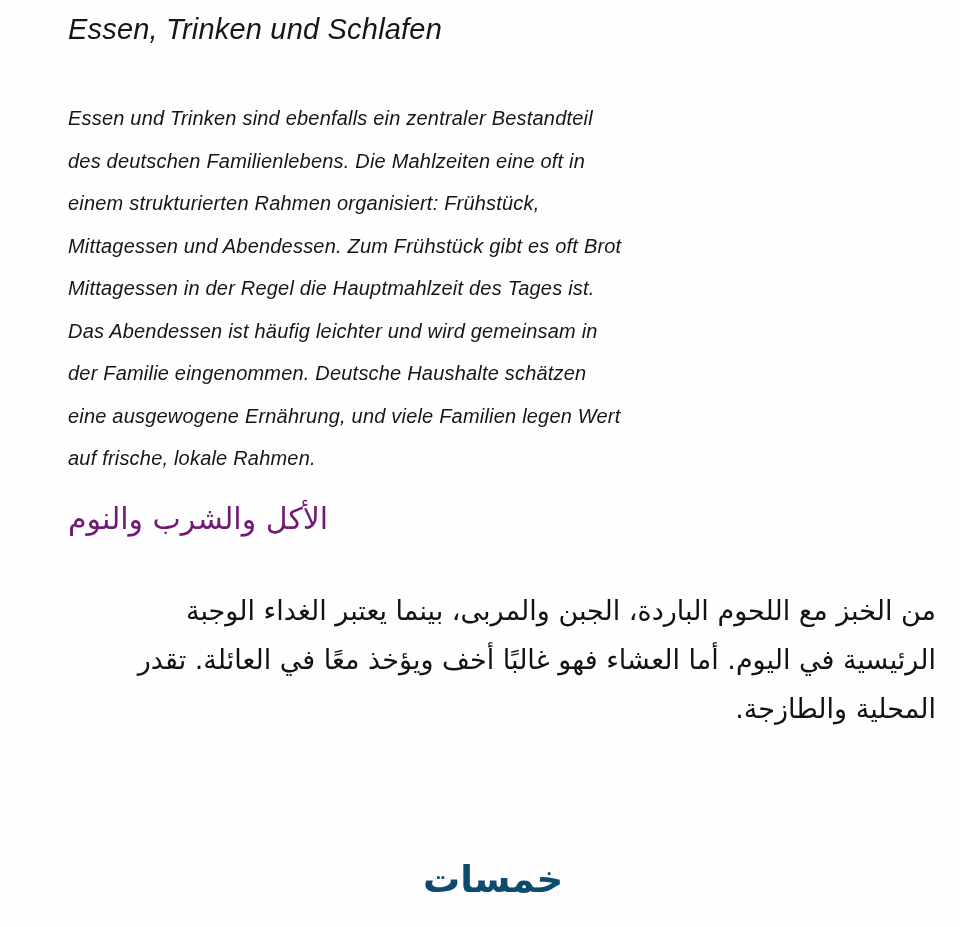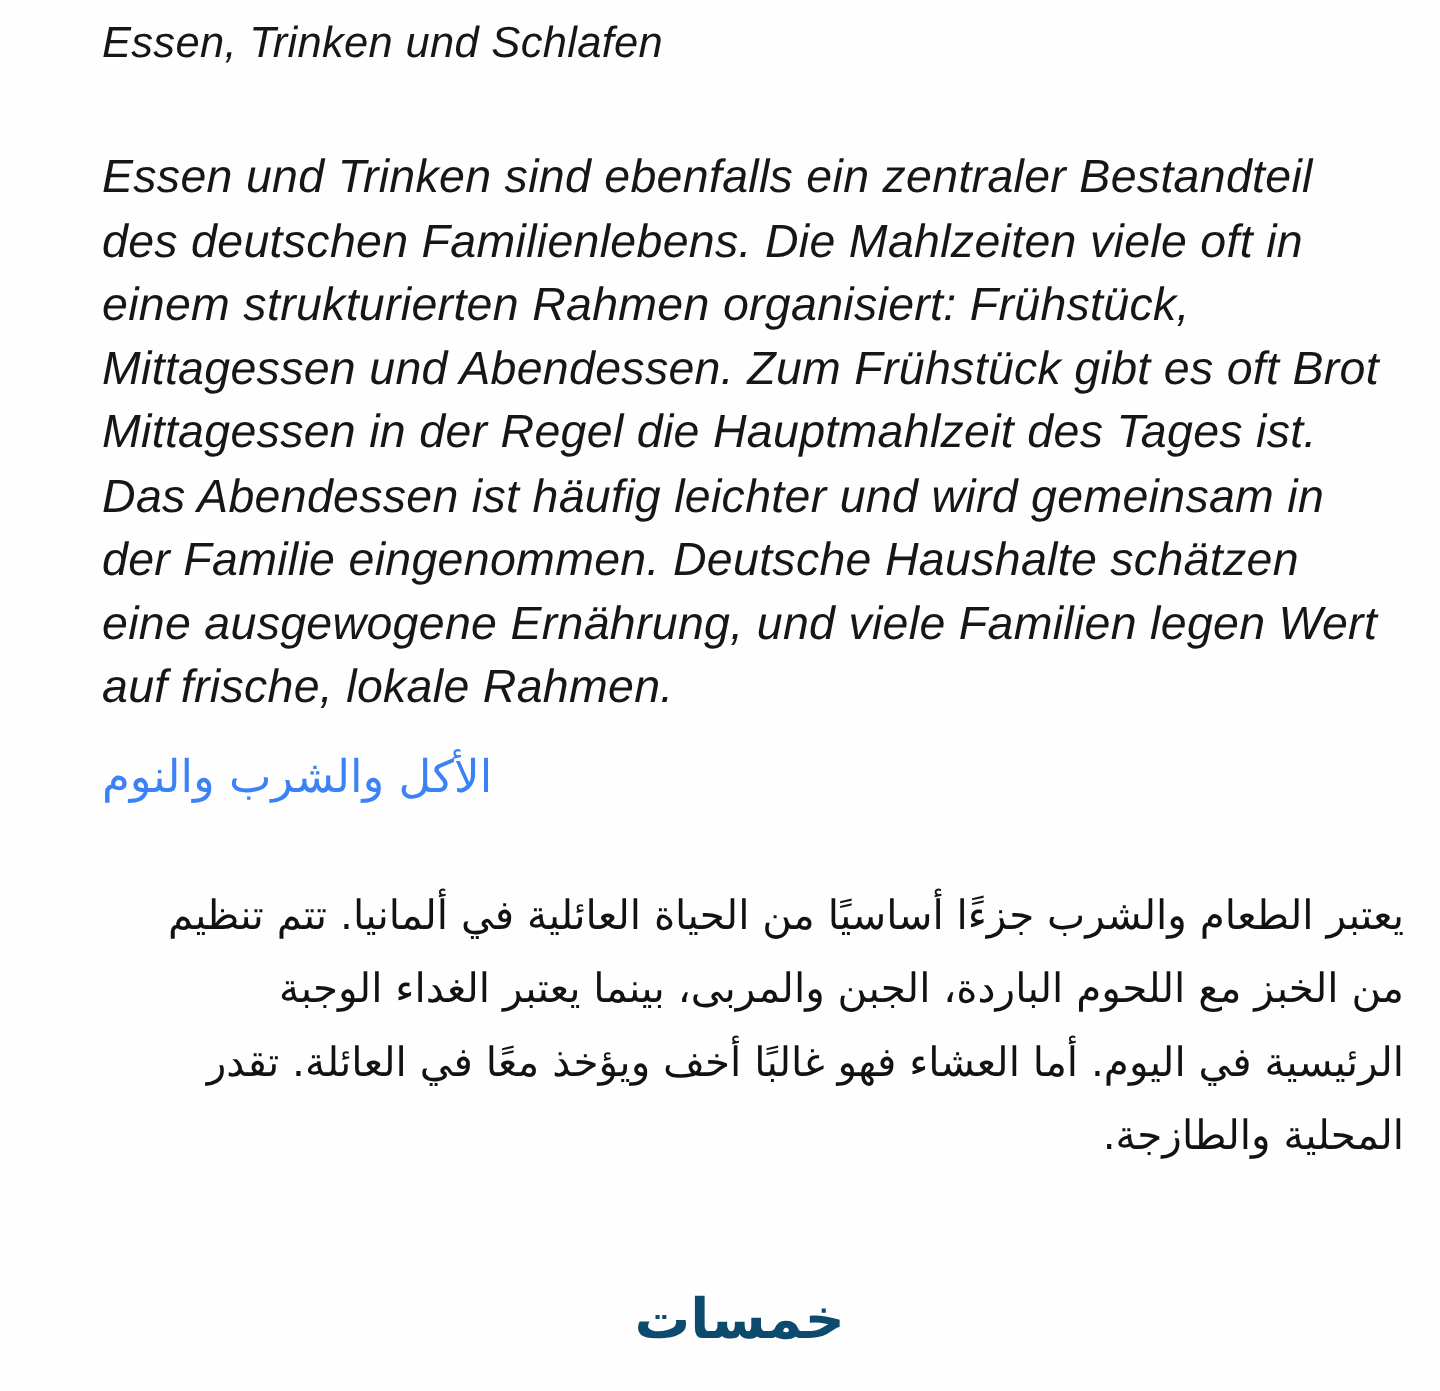--- a/index.html
+++ b/index.html
@@ -30,36 +30,36 @@
     letter-spacing: 0.2px;
     white-space: nowrap;
     color: #161616;
   }
   .g-para {
     margin-top: 47px; 
   }
   .g-line {
     font-family: "Liberation Sans", sans-serif;
     font-style: italic;
-    font-size: 31px;
+    font-size: 20px;
     line-height: 42.5px;
     letter-spacing: 0.2px;
     white-space: nowrap;
     color: #161616;
   }
   
   .a-title {
     margin-top: 16px;
     direction: rtl;
     text-align: left;
     font-family: "DejaVu Sans", sans-serif;
     font-size: 30px;
     line-height: 46px;
     white-space: nowrap;
-    color: #3b82f6;
+    color: #701a75;
   }
   .a-para {
     margin-top: 44px;
   }
   .a-line {
     direction: rtl;
     text-align: right;
     font-family: "DejaVu Sans", sans-serif;
     font-size: 27px;
     line-height: 49px;
@@ -86,34 +86,33 @@
 </head>
 <body>
 
 <div class="page">
   <div class="content">
 
     <div class="g-title">Essen, Trinken und Schlafen</div>
 
     <div class="g-para">
       <div class="g-line">Essen und Trinken sind ebenfalls ein zentraler Bestandteil</div>
-      <div class="g-line">des deutschen Familienlebens. Die Mahlzeiten viele oft in</div>
+      <div class="g-line">des deutschen Familienlebens. Die Mahlzeiten eine oft in</div>
       <div class="g-line">einem strukturierten Rahmen organisiert: Frühstück,</div>
       <div class="g-line">Mittagessen und Abendessen. Zum Frühstück gibt es oft Brot</div>
       <div class="g-line">Mittagessen in der Regel die Hauptmahlzeit des Tages ist.</div>
       <div class="g-line">Das Abendessen ist häufig leichter und wird gemeinsam in</div>
       <div class="g-line">der Familie eingenommen. Deutsche Haushalte schätzen</div>
       <div class="g-line">eine ausgewogene Ernährung, und viele Familien legen Wert</div>
       <div class="g-line">auf frische, lokale Rahmen.</div>
     </div>
 
     <div class="a-title">الأكل والشرب والنوم</div>
 
     <div class="a-para">
-      <div class="a-line">يعتبر الطعام والشرب جزءًا أساسيًا من الحياة العائلية في ألمانيا. تتم تنظيم</div>
       <div class="a-line">من الخبز مع اللحوم الباردة، الجبن والمربى، بينما يعتبر الغداء الوجبة</div>
       <div class="a-line">الرئيسية في اليوم. أما العشاء فهو غالبًا أخف ويؤخذ معًا في العائلة. تقدر</div>
       <div class="a-line last">المحلية والطازجة.</div>
     </div>
 
   </div>
 
   <div class="watermark">خمسات</div>
 </div>
 

